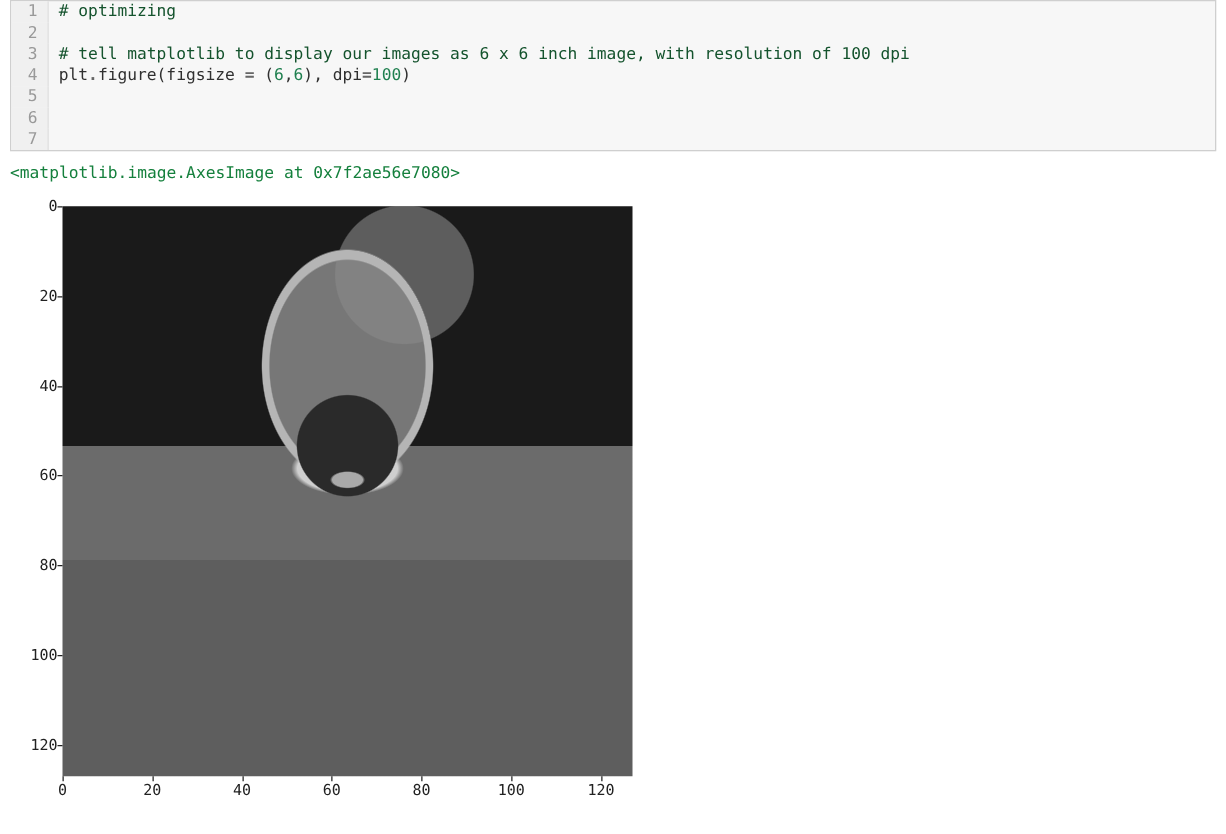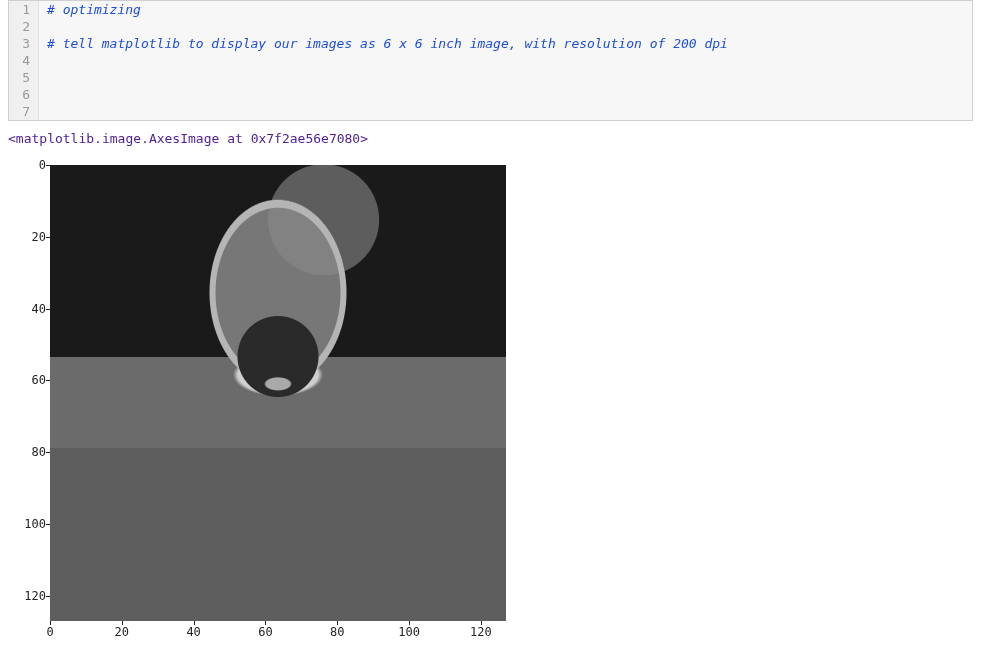--- a/index.html
+++ b/index.html
@@ -27,27 +27,27 @@
     border-right: 1px solid #e0e0e0;
     background: #f0f0f0;
     user-select: none;
     flex-shrink: 0;
   }
   .code-content {
     padding-left: 8px;
     white-space: pre;
     color: #303030;
   }
-  .c-comment { color: #1d4ed8; font-style: italic; }
+  .c-comment { color: #14532d; }
   .c-op { color: #666666; font-weight: bold; }
   .c-num { color: #208050; }
   .output-text {
     font-family: Menlo, Monaco, 'DejaVu Sans Mono', Consolas, monospace;
     font-size: 13px;
-    color: #4c1d95;
+    color: #15803d;
     padding: 2px 20px 10px 8px;
   }
   .figure-area {
     margin: 6px 8px;
     width: 500px;
     position: relative;
   }
   .plot-frame {
     position: relative;
     width: 500px;
@@ -114,24 +114,25 @@
     <div class="code-line">
       <div class="gutter">1</div>
       <div class="code-content"><span class="c-comment"># optimizing</span></div>
     </div>
     <div class="code-line">
       <div class="gutter">2</div>
       <div class="code-content">&nbsp;</div>
     </div>
     <div class="code-line">
       <div class="gutter">3</div>
-      <div class="code-content"><span class="c-comment"># tell matplotlib to display our images as 6 x 6 inch image, with resolution of 200 dpi</span></div>
+      <div class="code-content"><span class="c-comment"># tell matplotlib to display our images as 6 x 6 inch image, with resolution of 100 dpi</span></div>
     </div>
     <div class="code-line">
       <div class="gutter">4</div>
+      <div class="code-content"><span>plt</span><span class="c-op">.</span><span>figure(figsize </span><span class="c-op">=</span><span> (</span><span class="c-num">6</span><span>,</span><span class="c-num">6</span><span>), dpi</span><span class="c-op">=</span><span class="c-num">100</span><span>)</span></div>
     </div>
     <div class="code-line">
       <div class="gutter">5</div>
       <div class="code-content">&nbsp;</div>
     </div>
     <div class="code-line">
       <div class="gutter">6</div>
     </div>
     <div class="code-line">
       <div class="gutter">7</div>

